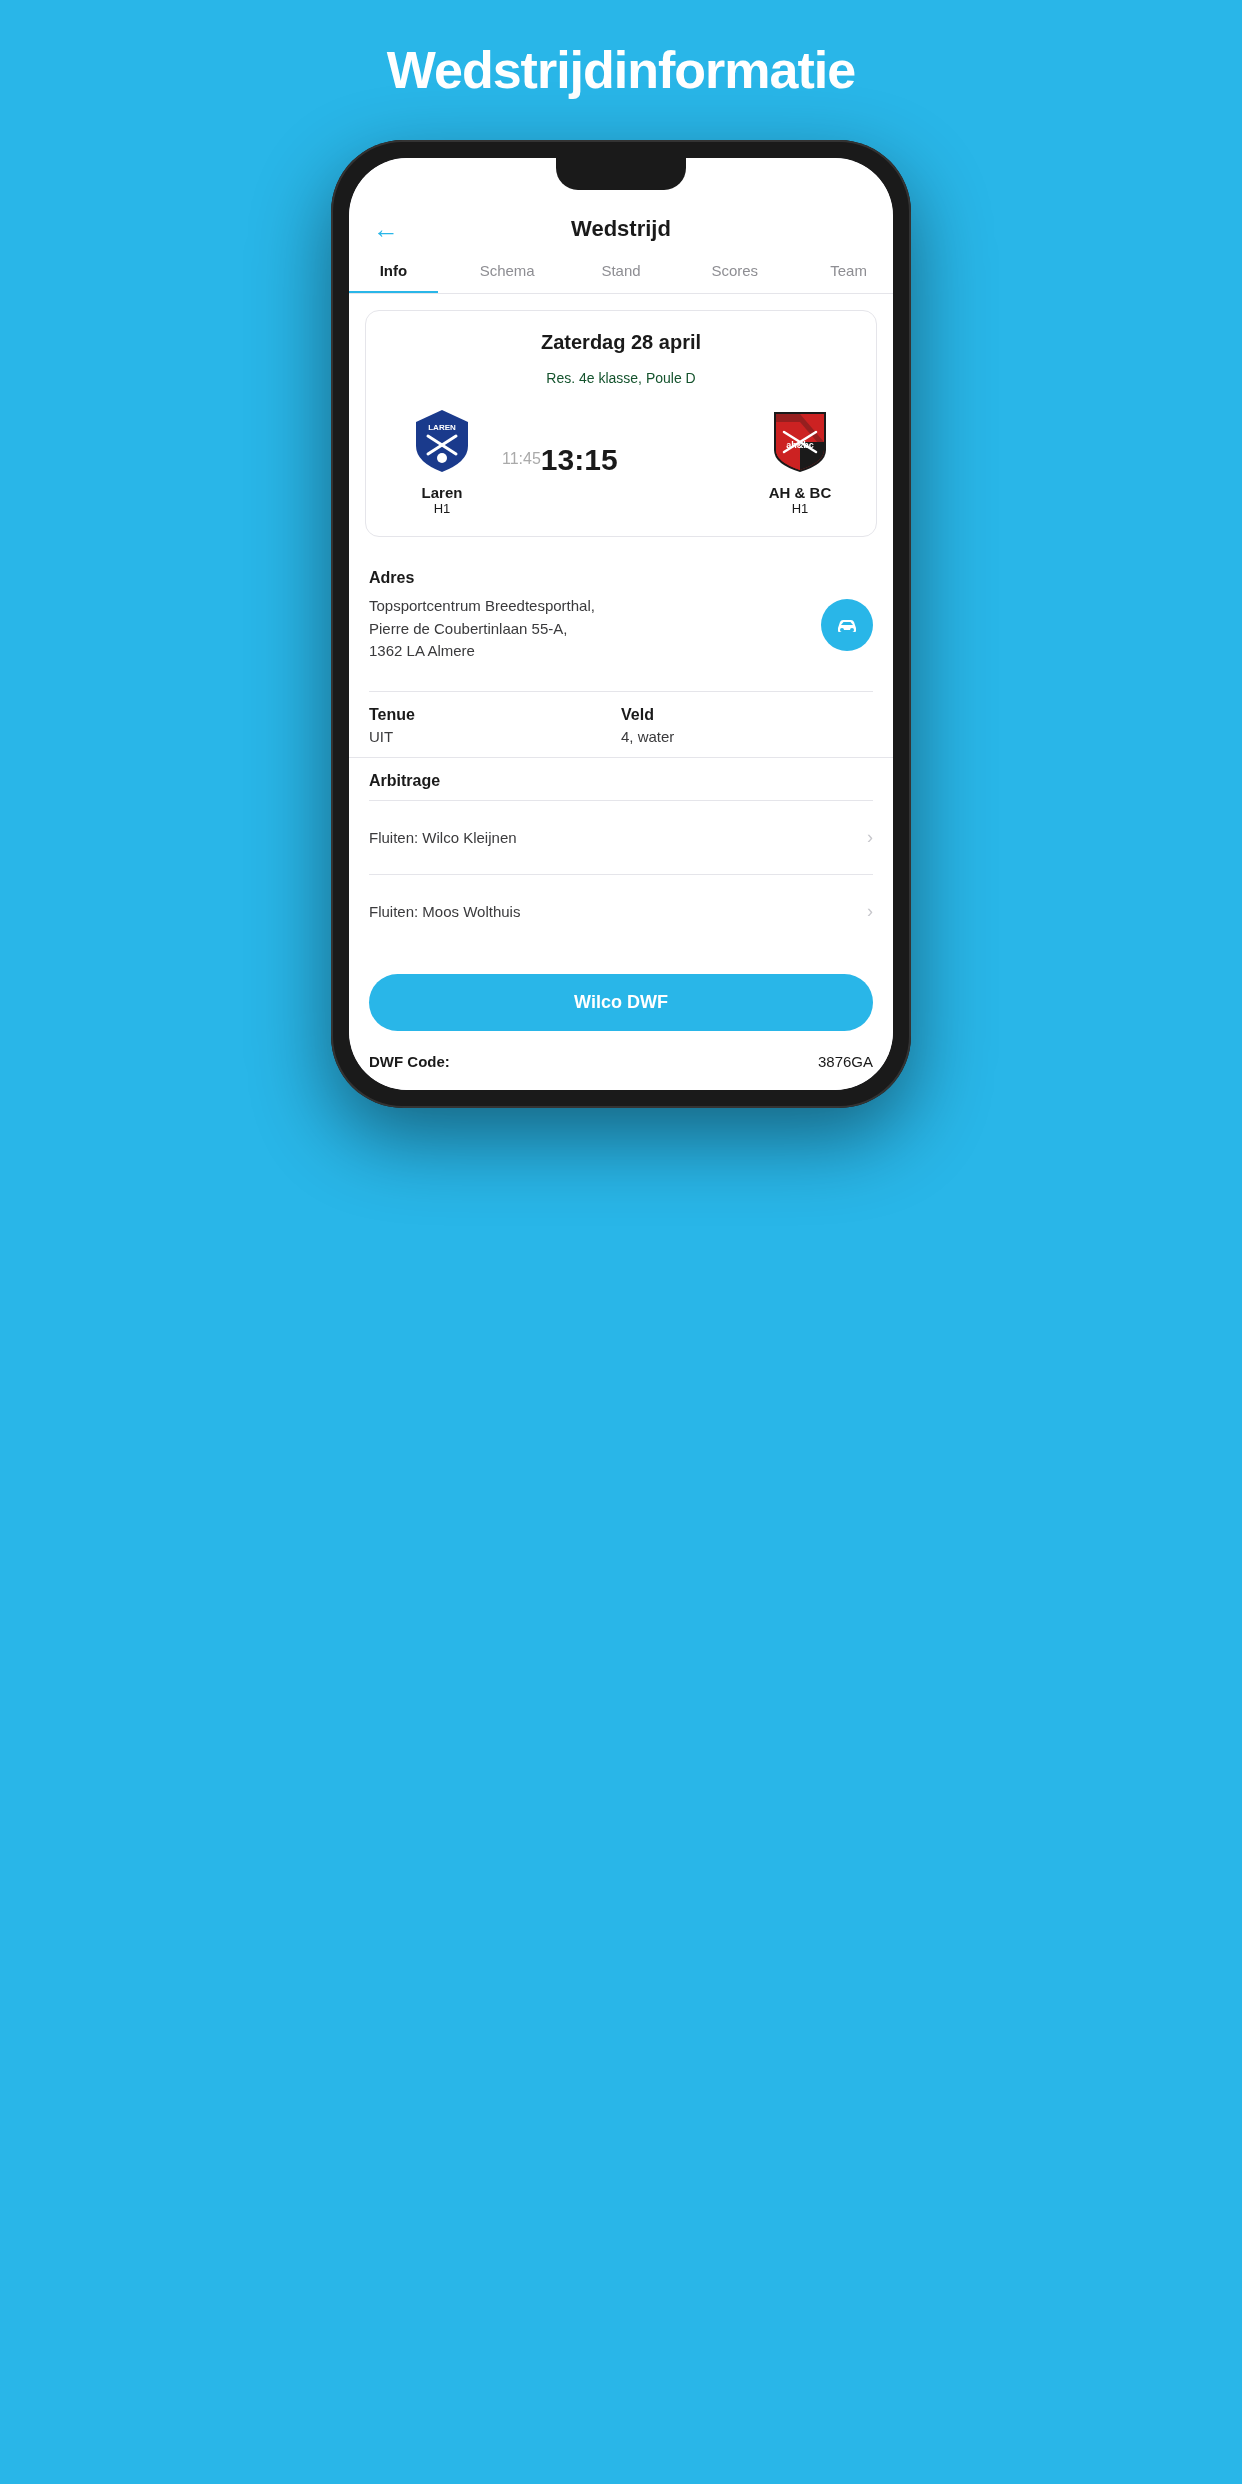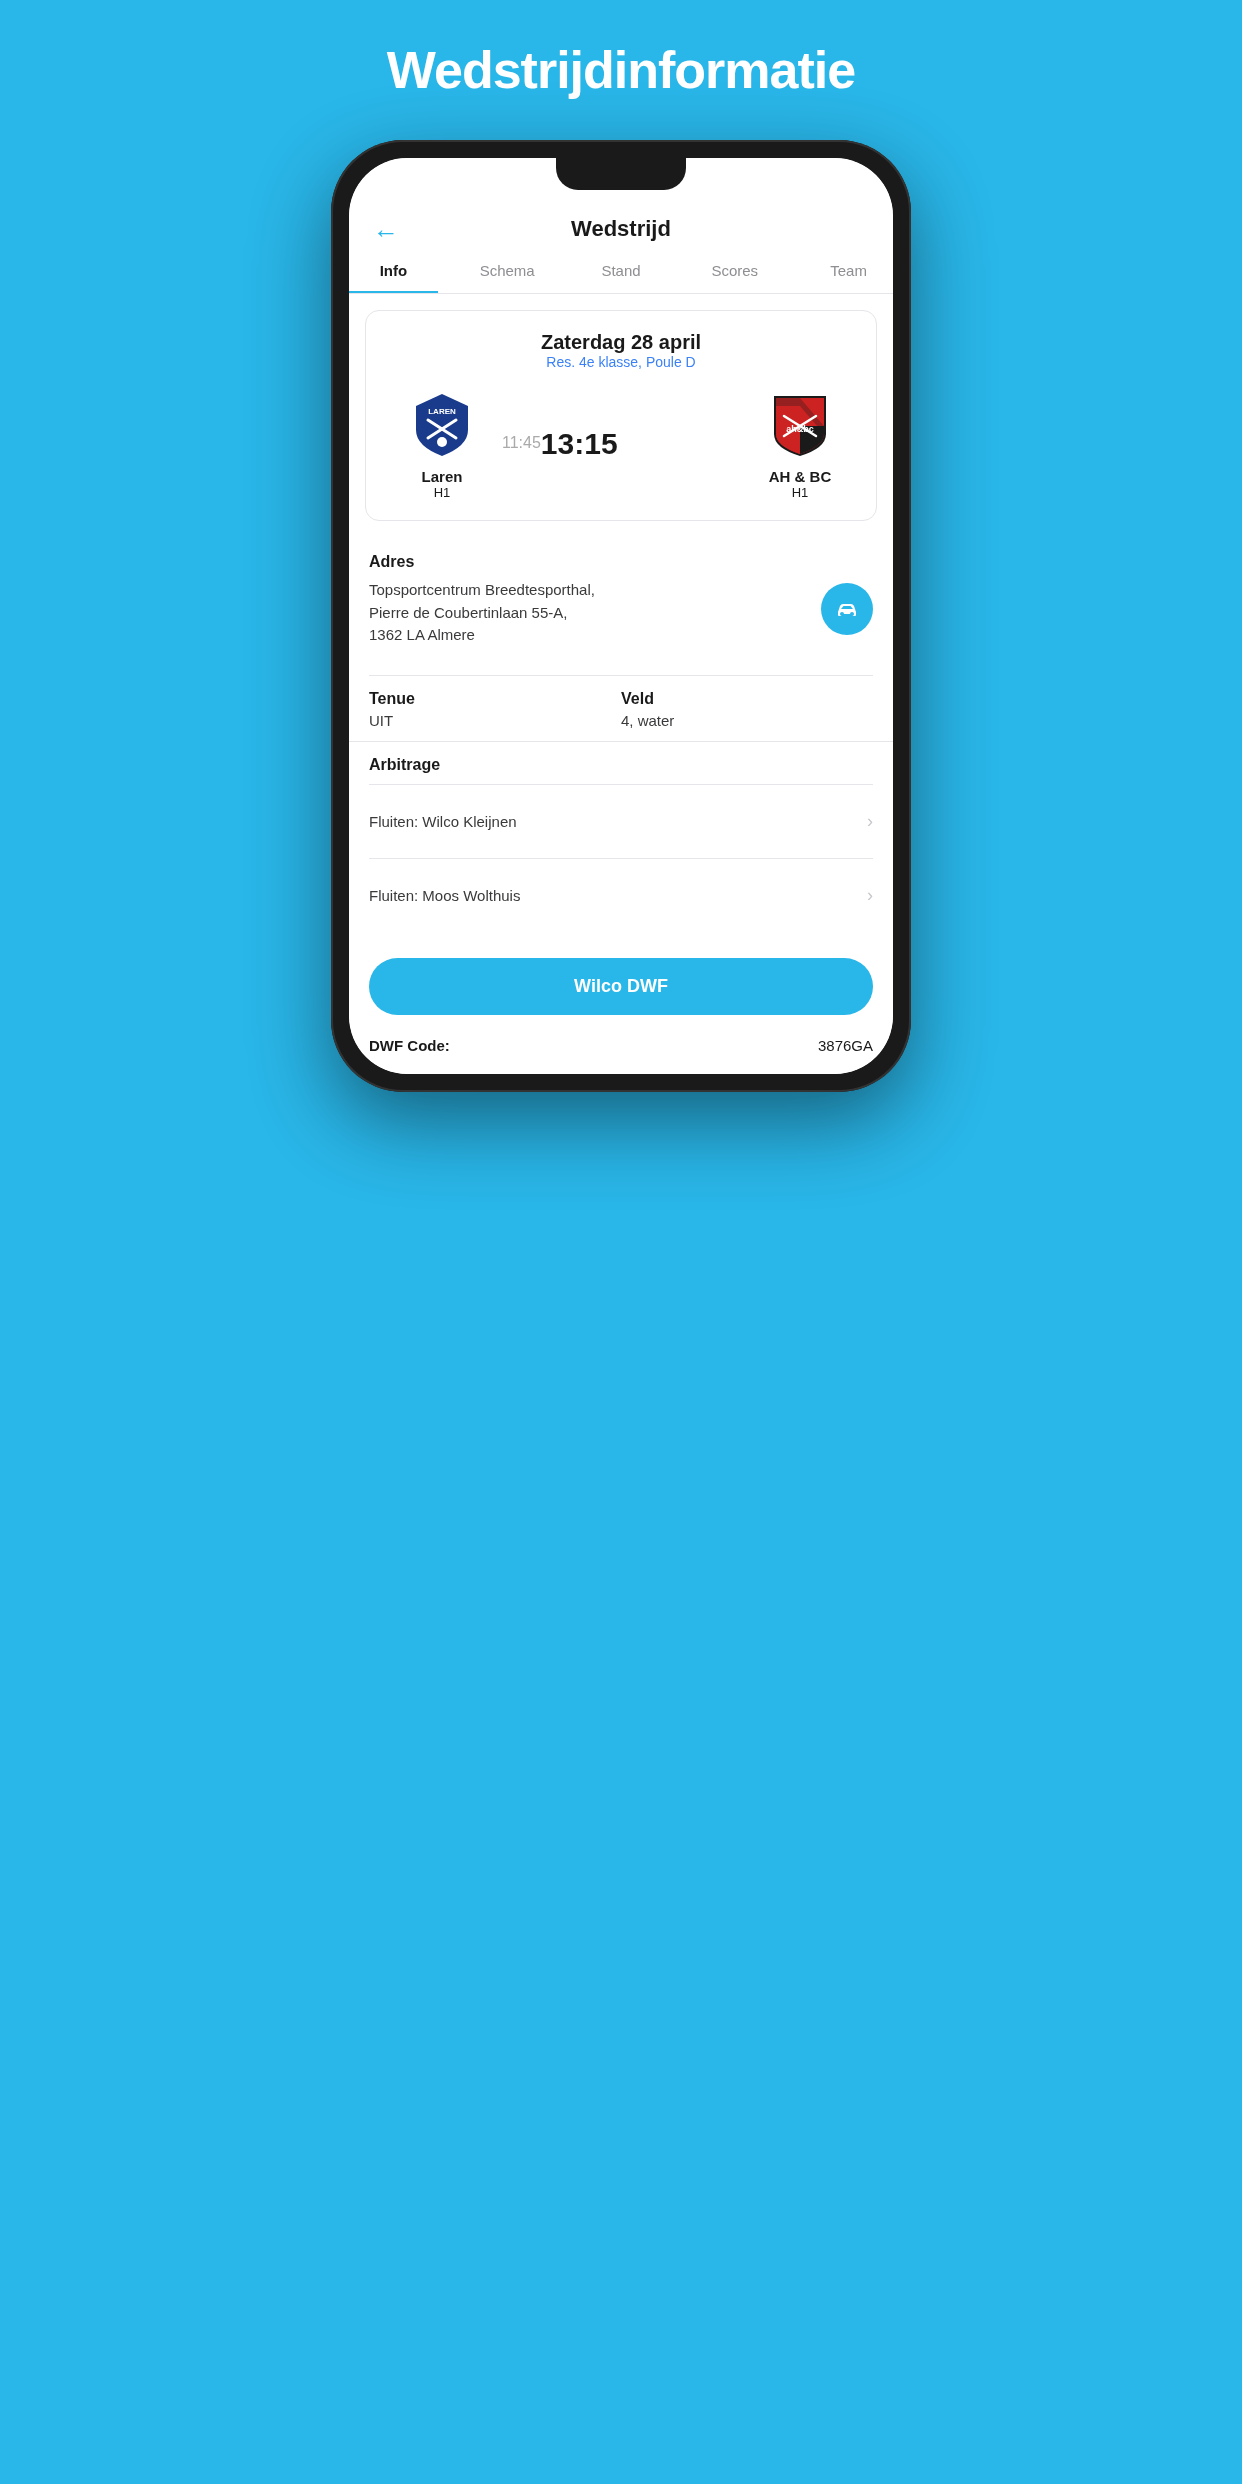--- a/index.html
+++ b/index.html
@@ -120,26 +120,26 @@
       border-radius: 14px;
       border: 1px solid #e5e5ea;
       padding: 20px 16px;
       text-align: center;
     }
 
     .match-date {
       font-size: 20px;
       font-weight: 700;
       color: #1a1a1a;
-      margin-bottom: 0;
+      margin-bottom: 16px;
     }
 
     .match-league {
       font-size: 14px;
-      color: #3b82f6;
+      color: #14532d;
       margin-bottom: 18px;
     }
 
     .match-teams {
       display: flex;
       align-items: center;
       justify-content: space-between;
     }
 
     .team-side {

